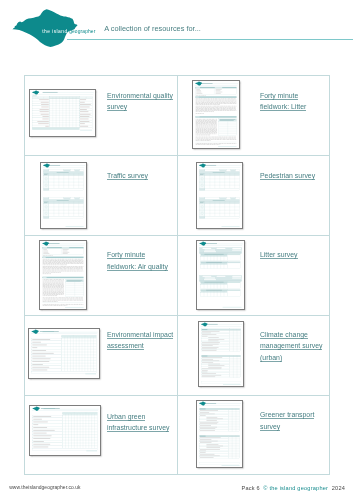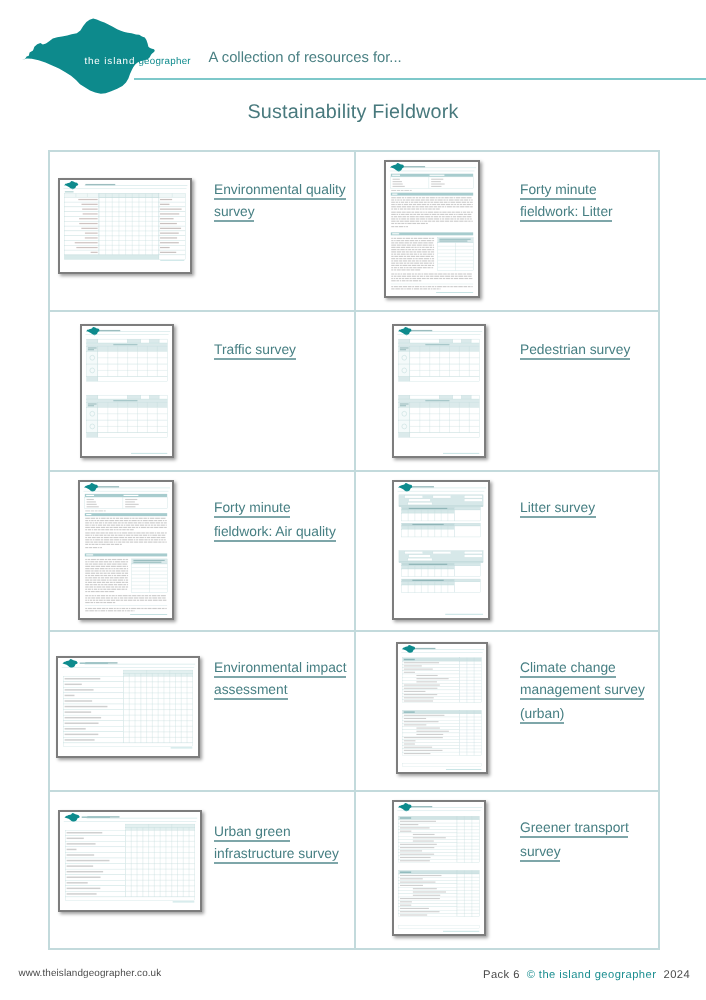--- a/index.html
+++ b/index.html
@@ -46,21 +46,20 @@
   <svg class="island" viewBox="0 0 69 38.5">
     <path d="M2.0 21.0 L3.6 20.4 L4.3 19.2 L5.4 18.9 L5.8 17.2 L7.5 16.3 L8.2 14.4 L9.6 13.1 L11.2 12.5 L12.4 13.3 L14.0 12.8 L15.6 11.6 L17.4 10.3 L19.6 9.6 L22.0 9.2 L24.6 8.8 L26.8 8.1 L29.4 7.6 L31.2 6.2 L32.6 4.0 L34.2 2.0 L35.8 0.9 L37.6 0.3 L39.4 0.8 L41.4 1.6 L43.2 2.2 L45.2 3.3 L47.4 4.4 L49.6 5.6 L51.4 6.4 L53.2 7.0 L55.0 7.4 L56.8 7.6 L59.0 8.2 L60.6 8.4 L62.0 9.2 L63.4 9.8 L64.2 11.0 L64.8 12.8 L65.2 14.4 L66.0 15.0 L67.0 15.4 L68.0 15.6 L68.4 16.4 L68.0 17.0 L67.2 17.6 L66.6 18.2 L66.2 19.0 L65.6 20.0 L64.8 20.6 L63.4 21.0 L62.2 21.4 L60.8 21.8 L59.8 22.2 L58.6 23.2 L57.6 24.6 L56.8 26.2 L56.0 28.0 L55.2 30.2 L54.0 32.2 L52.2 34.0 L49.6 35.4 L46.6 36.6 L43.8 37.6 L41.4 37.9 L38.6 37.3 L36.0 36.2 L33.6 34.8 L31.0 33.1 L29.0 31.0 L26.5 28.9 L23.5 27.0 L20.5 25.3 L17.1 23.8 L13.7 22.3 L10.3 21.1 L6.9 20.4 L4.4 20.2 Z" fill="#0d8a8c"></path>
   </svg>
   <div class="logo-txt">
     <span class="w">the island</span>
     <span class="t">geographer</span>
   </div>
   <div class="hdr-line"></div>
   <div class="hdr-sub">A collection of resources for...</div>
 
-  <div class="title">Sustainability Fieldwork</div>
 
   <div class="tbl" id="tbl">
       <div class="hline" style="left: 0px; top: 0px; width: 306.5px; height: 1px;"></div>
       <div class="hline" style="left: 0px; top: 399px; width: 306.5px; height: 1px;"></div>
       <div class="hline" style="left: 0px; top: 0px; width: 1px; height: 400px;"></div>
       <div class="hline" style="left: 305.5px; top: 0px; width: 1px; height: 400px;"></div>
       <div class="hline" style="left: 0px; top: 79.9px; width: 306.5px; height: 1px;"></div>
       <div class="hline" style="left: 0px; top: 159.8px; width: 306.5px; height: 1px;"></div>
       <div class="hline" style="left: 0px; top: 239.7px; width: 306.5px; height: 1px;"></div>
       <div class="hline" style="left: 0px; top: 319.6px; width: 306.5px; height: 1px;"></div>

